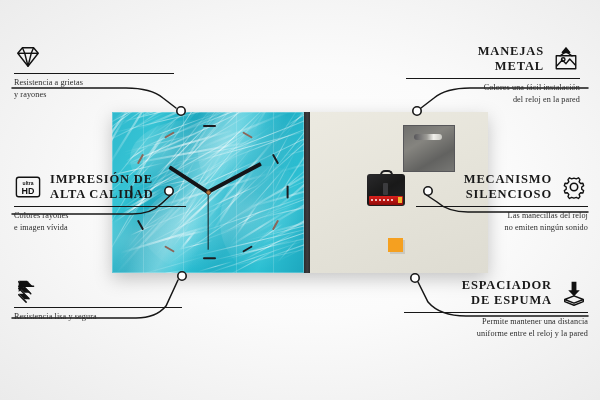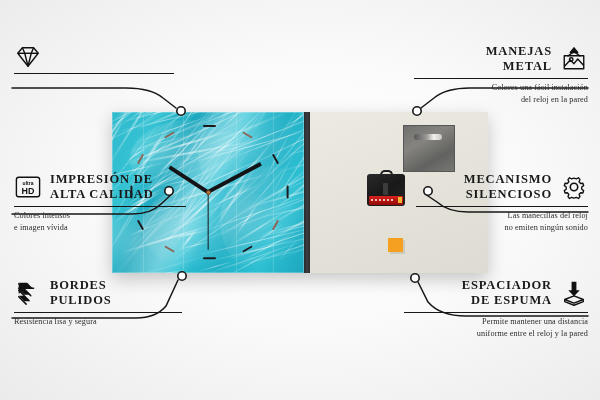--- a/index.html
+++ b/index.html
@@ -434,36 +434,38 @@
           <g fill="none" stroke="#111" stroke-width="1.5" stroke-linejoin="round">
             <path d="M4,10 L15,24 L26,10 L21,4 L9,4 Z"></path>
             <path d="M4,10 L26,10"></path>
               <path d="M9,4 L11.5,10 L15,24"></path>
             <path d="M21,4 L18.5,10 L15,24"></path>
           </g>
         </svg>
       </span>
     </div>
     <div class="crule" style="width:160px"></div>
+    <div class="cdesc">Resistencia a grietas
+y rayones</div>
   </div>
 
   <div class="callout left" style="left:14px; top:172px; width:185px;">
     <div class="head">
       <span class="cicon">
         <svg viewBox="0 0 30 28">
           <rect x="2.5" y="3.5" width="25" height="21" rx="2.5" fill="none" stroke="#111" stroke-width="1.5"></rect>
           <text x="15" y="12" font-family="Liberation Sans, sans-serif" font-size="5.4" font-weight="700" fill="#111" text-anchor="middle">ultra</text>
           <text x="15" y="21.5" font-family="Liberation Sans, sans-serif" font-size="9.6" font-weight="700" fill="#111" text-anchor="middle">HD</text>
         </svg>
       </span>
       <span class="ctitle">IMPRESIÓN DE
 ALTA CALIDAD</span>
     </div>
     <div class="crule" style="width:172px"></div>
-    <div class="cdesc">Colores intensos
+    <div class="cdesc">Colores rayones
 e imagen vívida</div>
   </div>
 
   <div class="callout left" style="left:14px; top:278px; width:180px;">
     <div class="head">
       <span class="cicon">
         <svg viewBox="0 0 30 28">
           <g fill="none" stroke="#111" stroke-width="1.6" stroke-linecap="round">
             <path d="M5,4 L16,4 L5,15 Z" fill="#111" stroke="none"></path>
             <path d="M5,9 L21,9"></path>
@@ -471,28 +473,26 @@
               <path d="M5,11 L16,22"></path>
               <path d="M5,18 L13,26"></path>
           </g>
           <g fill="#111">
             <path d="M5,3 L14,3 L20,9 L11,9 Z"></path>
             <path d="M5,10 L12,10 L18,16 L11,16 Z"></path>
             <path d="M5,17 L11,17 L17,23 L11,23 Z"></path>
           </g>
         </svg>
       </span>
-      <span class="ctitle">BORDES
-PULIDOS</span>
     </div>
     <div class="crule" style="width:168px"></div>
     <div class="cdesc">Resistencia lisa y segura</div>
   </div>
 
-  <div class="callout right" style="right:12px; top:44px; width:180px;">
+  <div class="callout right" style="right:20px; top:44px; width:180px;">
     <div class="head">
       <span class="ctitle">MANEJAS
 METAL</span>
       <span class="cicon">
         <svg viewBox="0 0 30 28">
           <g fill="none" stroke="#111" stroke-width="1.5" stroke-linejoin="round">
             <path d="M15,2 L11,7 L19,7 Z" fill="#111"></path>
             <path d="M15,6 L8,11"></path>
               <path d="M15,6 L22,11"></path>
             <rect x="4.5" y="10.5" width="21" height="14"></rect>

